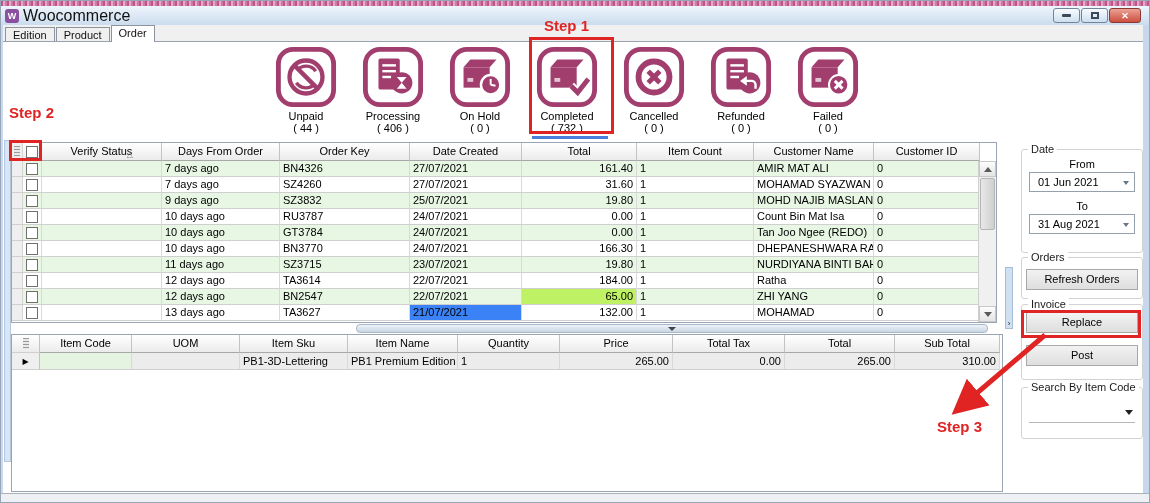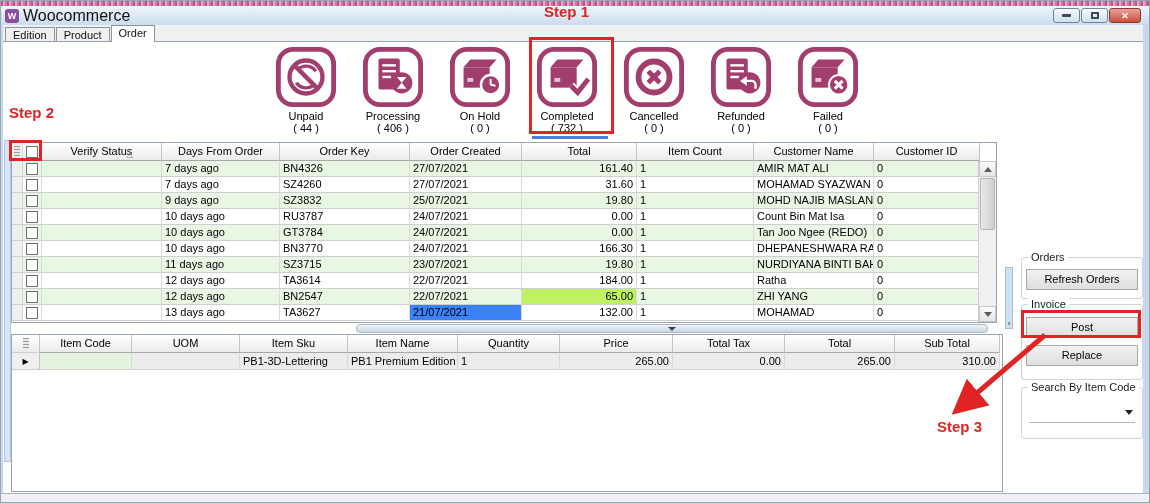--- a/index.html
+++ b/index.html
@@ -199,21 +199,21 @@
           <div class="tg-row hdr">
             <div class="rowsel" style="background: linear-gradient(rgb(255, 255, 255), rgb(235, 235, 235));">
               <div class="rowhead-strip">
                 <div class="stripes"></div>
               </div>
               <div class="cbx"></div>
             </div>
             <div class="cell">Verify Status<span class="sortglyph">△</span></div>
             <div class="cell">Days From Order</div>
             <div class="cell">Order Key</div>
-            <div class="cell">Order Created</div>
+            <div class="cell">Date Created</div>
             <div class="cell">Total</div>
             <div class="cell">Item Count</div>
             <div class="cell">Customer Name</div>
             <div class="cell">Customer ID</div>
           </div>
         </div>
       <div>
           <div class="tg-row">
             <div class="rowsel" style="background: rgb(231, 247, 228);">
               <div class="rowhead-strip"></div>
@@ -399,48 +399,61 @@
             <div class="cell detail-cell">PB1 Premium Edition B...</div>
             <div class="cell detail-cell">1</div>
             <div class="cell detail-cell num">265.00</div>
             <div class="cell detail-cell num">0.00</div>
             <div class="cell detail-cell num">265.00</div>
             <div class="cell detail-cell num">310.00</div>
           </div>
         </div>
     </div>
 
+    <div class="groupbox" style="left:1018px; top:107px; height:104px;">
+      <span class="gb-title">Date</span>
+      <div class="gb-label">From</div>
+      <div class="combo">
+        <span>01 Jun 2021</span>
+        <span class="dd"></span>
+      </div>
+      <div class="gb-label">To</div>
+      <div class="combo">
+        <span>31 Aug 2021</span>
+        <span class="dd"></span>
+      </div>
+    </div>
 
     <div class="groupbox" style="left:1018px; top:215px; height:42px;">
       <span class="gb-title">Orders</span>
       <button class="btn" style="margin-top:11px;">Refresh Orders</button>
     </div>
 
     <div class="groupbox" style="left:1018px; top:262px; height:76px;">
       <span class="gb-title">Invoice</span>
+      <button class="btn" style="margin-top:7px;">Replace</button>
       <button class="btn" style="margin-top:12px;">Post</button>
-      <button class="btn" style="margin-top:7px;">Replace</button>
     </div>
 
     <div class="groupbox" style="left:1018px; top:345px; height:52px;">
       <span class="gb-title">Search By Item Code</span>
       <div class="search-dd">
         <span class="dd"></span>
       </div>
       <div class="search-underline"></div>
     </div>
   </div>
 
   <svg class="arrow-svg">
     <defs>
       <marker id="ah" markerWidth="7" markerHeight="7" refX="4" refY="3.5" orient="auto">
         <polygon points="0,0 7,3.5 0,7" fill="#e02424"></polygon>
       </marker>
     </defs>
     <line x1="1044" y1="334" x2="962" y2="404" stroke="#e02424" stroke-width="5" marker-end="url(#ah)"></line>
   </svg>
-  <div class="ann ann-text" style="left: 543px; top: 2px; color: rgb(224, 36, 36);">Step 1</div>
+  <div class="ann ann-text" style="left: 543px; top: 16px; color: rgb(224, 36, 36);">Step 1</div>
   <div class="ann ann-box" style="left: 528px; top: 36px; width: 85px; height: 97px; border-color: rgb(224, 36, 36);"></div>
   <div class="ann ann-text" style="left: 8px; top: 103px; color: rgb(224, 36, 36);">Step 2</div>
   <div class="ann ann-box" style="left: 8px; top: 139px; width: 33px; height: 21px; border-color: rgb(224, 36, 36);"></div>
   <div class="ann ann-box" style="left: 1020px; top: 309px; width: 120px; height: 28px; border-color: rgb(224, 36, 36);"></div>
   <div class="ann ann-text" style="left: 936px; top: 417px; color: rgb(224, 36, 36);">Step 3</div>
 </div>
 
 </body></html>

